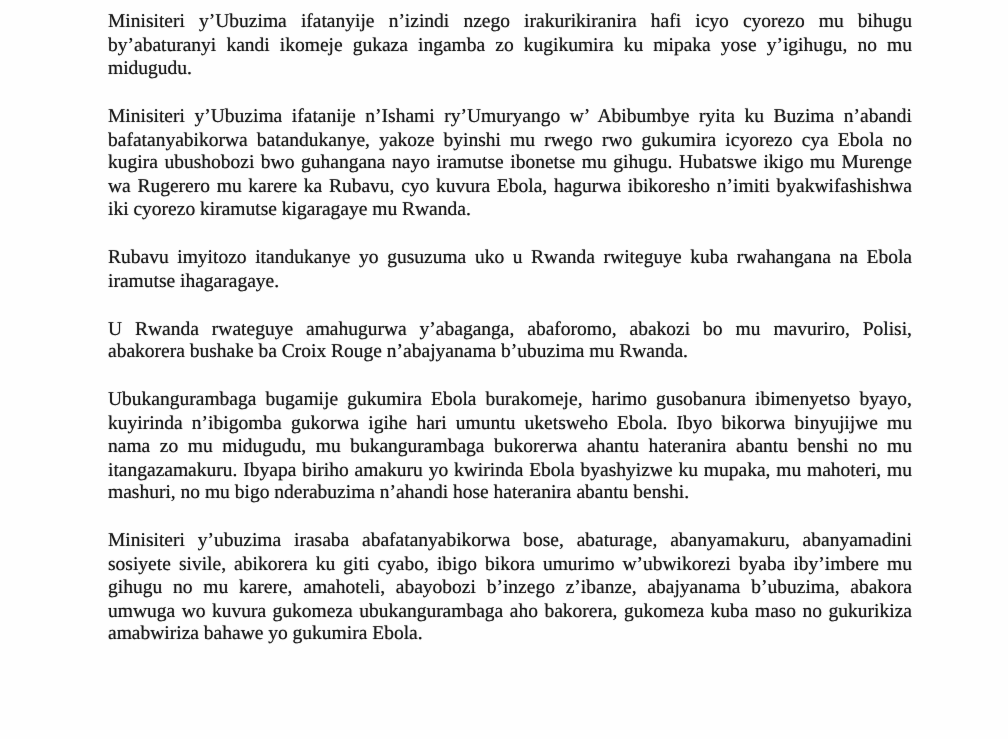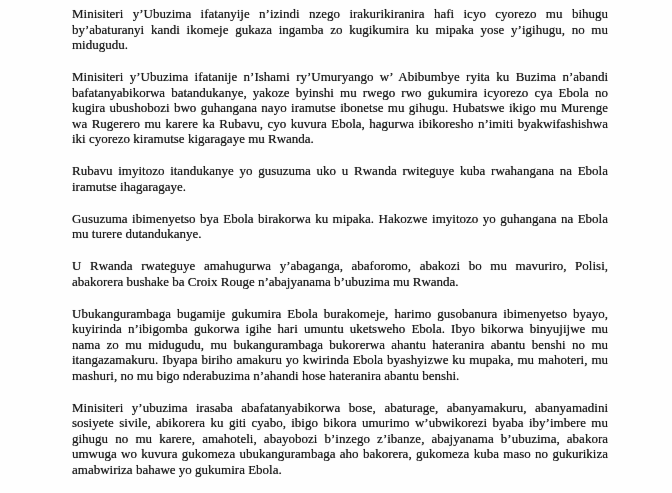--- a/index.html
+++ b/index.html
@@ -34,18 +34,17 @@
   }
 </style>
 </head>
 <body>
 
 <div class="page">
   <div class="doc-text">
     <p>Minisiteri y’Ubuzima ifatanyije n’izindi nzego irakurikiranira hafi icyo cyorezo mu bihugu by’abaturanyi kandi ikomeje gukaza ingamba zo kugikumira ku mipaka yose y’igihugu, no mu midugudu.</p>
     <p>Minisiteri y’Ubuzima ifatanije n’Ishami ry’Umuryango w’ Abibumbye ryita ku Buzima n’abandi bafatanyabikorwa batandukanye, yakoze byinshi mu rwego rwo gukumira icyorezo cya Ebola no kugira ubushobozi bwo guhangana nayo iramutse ibonetse mu gihugu. Hubatswe ikigo mu Murenge wa Rugerero mu karere ka Rubavu, cyo kuvura Ebola, hagurwa ibikoresho n’imiti byakwifashishwa iki cyorezo kiramutse kigaragaye mu Rwanda.</p>
     <p>Rubavu imyitozo itandukanye yo gusuzuma uko u Rwanda rwiteguye kuba rwahangana na Ebola iramutse ihagaragaye.</p>
-    <p>Gusuzuma ibimenyetso bya Ebola birakorwa ku mipaka. Hakozwe imyitozo yo guhangana na Ebola mu turere dutandukanye.</p>
     <p>U Rwanda rwateguye amahugurwa y’abaganga, abaforomo, abakozi bo mu mavuriro, Polisi, abakorera bushake ba Croix Rouge n’abajyanama b’ubuzima mu Rwanda.</p>
     <p>Ubukangurambaga bugamije gukumira Ebola burakomeje, harimo gusobanura ibimenyetso byayo, kuyirinda n’ibigomba gukorwa igihe hari umuntu uketsweho Ebola. Ibyo bikorwa binyujijwe mu nama zo mu midugudu, mu bukangurambaga bukorerwa ahantu hateranira abantu benshi no mu itangazamakuru. Ibyapa biriho amakuru yo kwirinda Ebola byashyizwe ku mupaka, mu mahoteri, mu mashuri, no mu bigo nderabuzima n’ahandi hose hateranira abantu benshi.</p>
     <p>Minisiteri y’ubuzima irasaba abafatanyabikorwa bose, abaturage, abanyamakuru, abanyamadini sosiyete sivile, abikorera ku giti cyabo, ibigo bikora umurimo w’ubwikorezi byaba iby’imbere mu gihugu no mu karere, amahoteli, abayobozi b’inzego z’ibanze, abajyanama b’ubuzima, abakora umwuga wo kuvura gukomeza ubukangurambaga aho bakorera, gukomeza kuba maso no gukurikiza amabwiriza bahawe yo gukumira Ebola.</p>
   </div>
 </div>
 
 </body></html>

